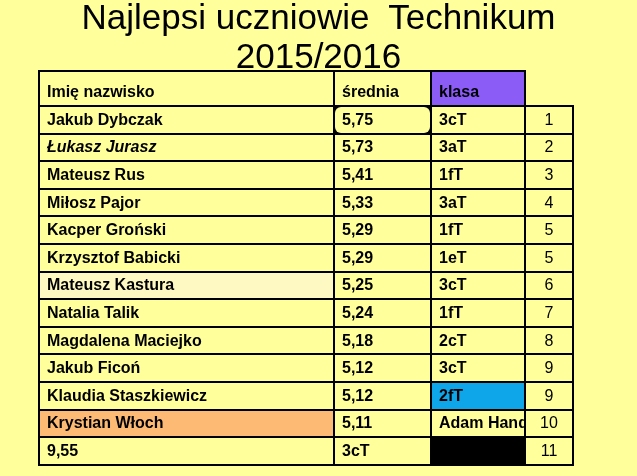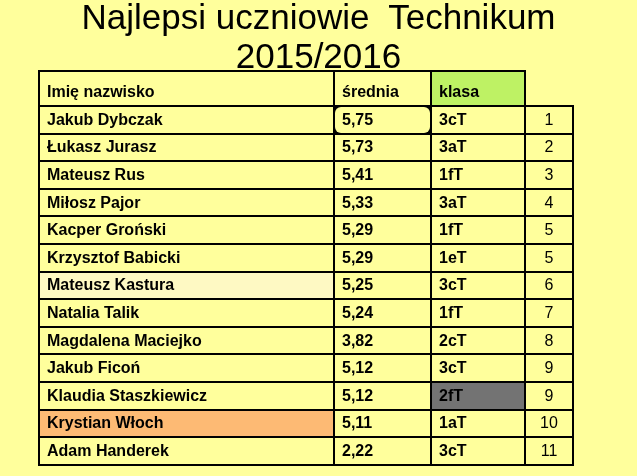--- a/index.html
+++ b/index.html
@@ -63,26 +63,26 @@
 <body style="background: rgb(255, 255, 156);">
 
 <div class="title">
   <div class="line">Najlepsi uczniowie  Technikum</div>
   <div class="line">2015/2016</div>
 </div>
 
 <div class="grid" id="main-grid" style="background: rgb(0, 0, 0);">
   <div class="cell header" style="background: rgb(255, 255, 156);">Imię nazwisko</div>
   <div class="cell header" style="background: rgb(255, 255, 156);">średnia</div>
-  <div class="cell header" style="background: #bef264;">klasa</div>
+  <div class="cell header" style="background: #8b5cf6;">klasa</div>
 
 <div class="cell" style="background: rgb(255, 255, 156);">Jakub Dybczak</div>
     <div class="cell" style="background: rgb(255, 255, 156); border-radius: 6px;">5,75</div>
     <div class="cell" style="background: rgb(255, 255, 156);">3cT</div>
-    <div class="cell" style="background: rgb(255, 255, 156);">Łukasz Jurasz</div>
+    <div class="cell" style="background: rgb(255, 255, 156); font-style: italic;">Łukasz Jurasz</div>
     <div class="cell" style="background: rgb(255, 255, 156);">5,73</div>
     <div class="cell" style="background: rgb(255, 255, 156);">3aT</div>
     <div class="cell" style="background: rgb(255, 255, 156);">Mateusz Rus</div>
     <div class="cell" style="background: rgb(255, 255, 156);">5,41</div>
     <div class="cell" style="background: rgb(255, 255, 156);">1fT</div>
     <div class="cell" style="background: rgb(255, 255, 156);">Miłosz Pajor</div>
     <div class="cell" style="background: rgb(255, 255, 156);">5,33</div>
     <div class="cell" style="background: rgb(255, 255, 156);">3aT</div>
     <div class="cell" style="background: rgb(255, 255, 156);">Kacper Groński</div>
     <div class="cell" style="background: rgb(255, 255, 156);">5,29</div>
@@ -90,33 +90,32 @@
     <div class="cell" style="background: rgb(255, 255, 156);">Krzysztof Babicki</div>
     <div class="cell" style="background: rgb(255, 255, 156);">5,29</div>
     <div class="cell" style="background: rgb(255, 255, 156);">1eT</div>
     <div class="cell" style="background: #fef9c3;">Mateusz Kastura</div>
     <div class="cell" style="background: rgb(255, 255, 156);">5,25</div>
     <div class="cell" style="background: rgb(255, 255, 156);">3cT</div>
     <div class="cell" style="background: rgb(255, 255, 156);">Natalia Talik</div>
     <div class="cell" style="background: rgb(255, 255, 156);">5,24</div>
     <div class="cell" style="background: rgb(255, 255, 156);">1fT</div>
     <div class="cell" style="background: rgb(255, 255, 156);">Magdalena Maciejko</div>
-    <div class="cell" style="background: rgb(255, 255, 156);">3,82</div>
+    <div class="cell" style="background: rgb(255, 255, 156);">5,18</div>
     <div class="cell" style="background: rgb(255, 255, 156);">2cT</div>
     <div class="cell" style="background: rgb(255, 255, 156);">Jakub Ficoń</div>
     <div class="cell" style="background: rgb(255, 255, 156);">5,12</div>
     <div class="cell" style="background: rgb(255, 255, 156);">3cT</div>
     <div class="cell" style="background: rgb(255, 255, 156);">Klaudia Staszkiewicz</div>
     <div class="cell" style="background: rgb(255, 255, 156);">5,12</div>
-    <div class="cell" style="background: #737373; text-align: center;">2fT</div>
+    <div class="cell" style="background: #0ea5e9; text-align: center;">2fT</div>
     <div class="cell" style="background: #fdba74;">Krystian Włoch</div>
     <div class="cell" style="background: rgb(255, 255, 156);">5,11</div>
-    <div class="cell" style="background: rgb(255, 255, 156);">1aT</div>
     <div class="cell" style="background: rgb(255, 255, 156);">Adam Handerek</div>
-    <div class="cell" style="background: rgb(255, 255, 156);">2,22</div>
+    <div class="cell" style="background: rgb(255, 255, 156);">9,55</div>
     <div class="cell" style="background: rgb(255, 255, 156);">3cT</div>
   </div>
 
 <div class="grid" id="rank-grid" style="background: rgb(0, 0, 0);">
 
 <div class="cell rank" style="background: rgb(255, 255, 156);">1</div>
     <div class="cell rank" style="background: rgb(255, 255, 156);">2</div>
     <div class="cell rank" style="background: rgb(255, 255, 156);">3</div>
     <div class="cell rank" style="background: rgb(255, 255, 156);">4</div>
     <div class="cell rank" style="background: rgb(255, 255, 156);">5</div>

